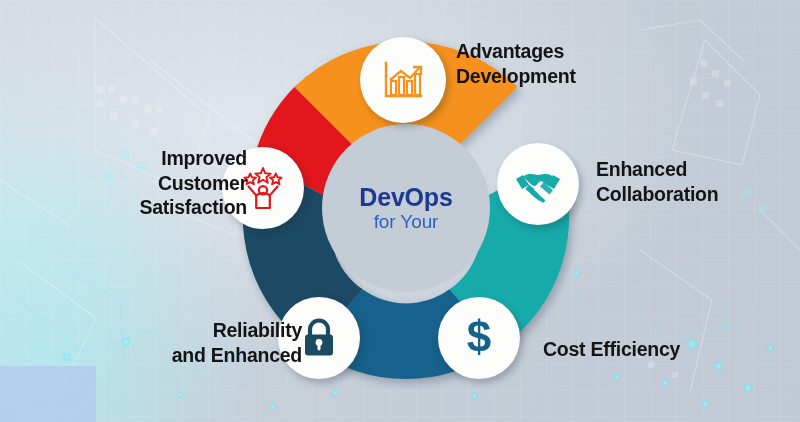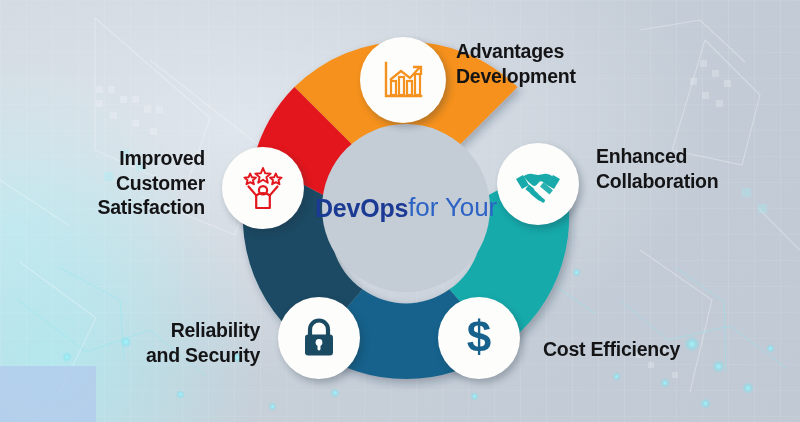--- a/index.html
+++ b/index.html
@@ -45,30 +45,30 @@
     position: absolute;
     left: 216px; top: 18px;
     width: 380px; height: 380px;
   }
   #wheel svg { display: block; width: 380px; height: 380px; overflow: visible; }
 
   .center-title {
     position: absolute;
     left: 216px; top: 18px;
     width: 380px; height: 380px;
-    display: flex; flex-direction: row;
+    display: flex; flex-direction: column;
     align-items: center; justify-content: center;
     pointer-events: none;
     line-height: 1.12;
   }
   .ct-l1, .ct-l2 {
     font-size: 25px; font-weight: bold; color: #1b3a93; letter-spacing: -0.2px;
   }
   .ct-l3, .ct-l4 {
-    font-size: 26px; font-weight: normal; color: #2c63c4; letter-spacing: -0.1px;
+    font-size: 19px; font-weight: normal; color: #2c63c4; letter-spacing: -0.1px;
   }
 
   
   .badge {
     position: absolute;
     border-radius: 50%;
     background: #fdfdfb;
     box-shadow: 3px 4px 7px rgba(30,45,60,0.28);
     display: flex; align-items: center; justify-content: center;
   }
@@ -78,21 +78,21 @@
   .label {
     position: absolute;
     color: #141416;
     font-size: 19.5px;
     font-weight: 600;
     line-height: 1.26;
     letter-spacing: -0.25px;
     white-space: pre-line;
   }
   .lbl-right { text-align: left; }
-  .lbl-left  { text-align: right; }
+  .lbl-left  { text-align: right; margin-left: 42px; }
 </style>
 </head>
 <body>
 
 <div id="stage">
 
   <div class="tex-grid"></div>
 
   <svg class="tex-svg" viewBox="0 0 800 422" preserveAspectRatio="none">
     <g stroke="rgba(255,255,255,0.30)" fill="none" stroke-width="1.1">
@@ -280,25 +280,25 @@
         <path d="M39.5 23.5 L31.8 32.4"></path>
         <path d="M18.2 32.4 L18.2 45 L31.8 45 L31.8 32.4"></path>
         <path d="M18.2 32.4 C20.2 30.9 22.5 30.2 25 30.2 C27.5 30.2 29.8 30.9 31.8 32.4"></path>
       </g>
     </svg>
   </div>
 
   <div class="label lbl-right" style="left:456px;top:39px;width:230px;">Advantages
 Development</div>
 
-  <div class="label lbl-right" style="left:596px;top:144px;width:200px;">Enhanced
+  <div class="label lbl-right" style="left:596px;top:157px;width:200px;">Enhanced
 Collaboration</div>
 
   <div class="label lbl-right" style="left:543px;top:337px;width:230px;">Cost Efficiency</div>
 
   <div class="label lbl-left" style="left:36px;top:318px;width:224px;">Reliability
-and Security</div>
+and Enhanced</div>
 
   <div class="label lbl-left" style="left:0px;top:146px;width:205px;">Improved
 Customer
 Satisfaction</div>
 
 </div>
 
 </body></html>

